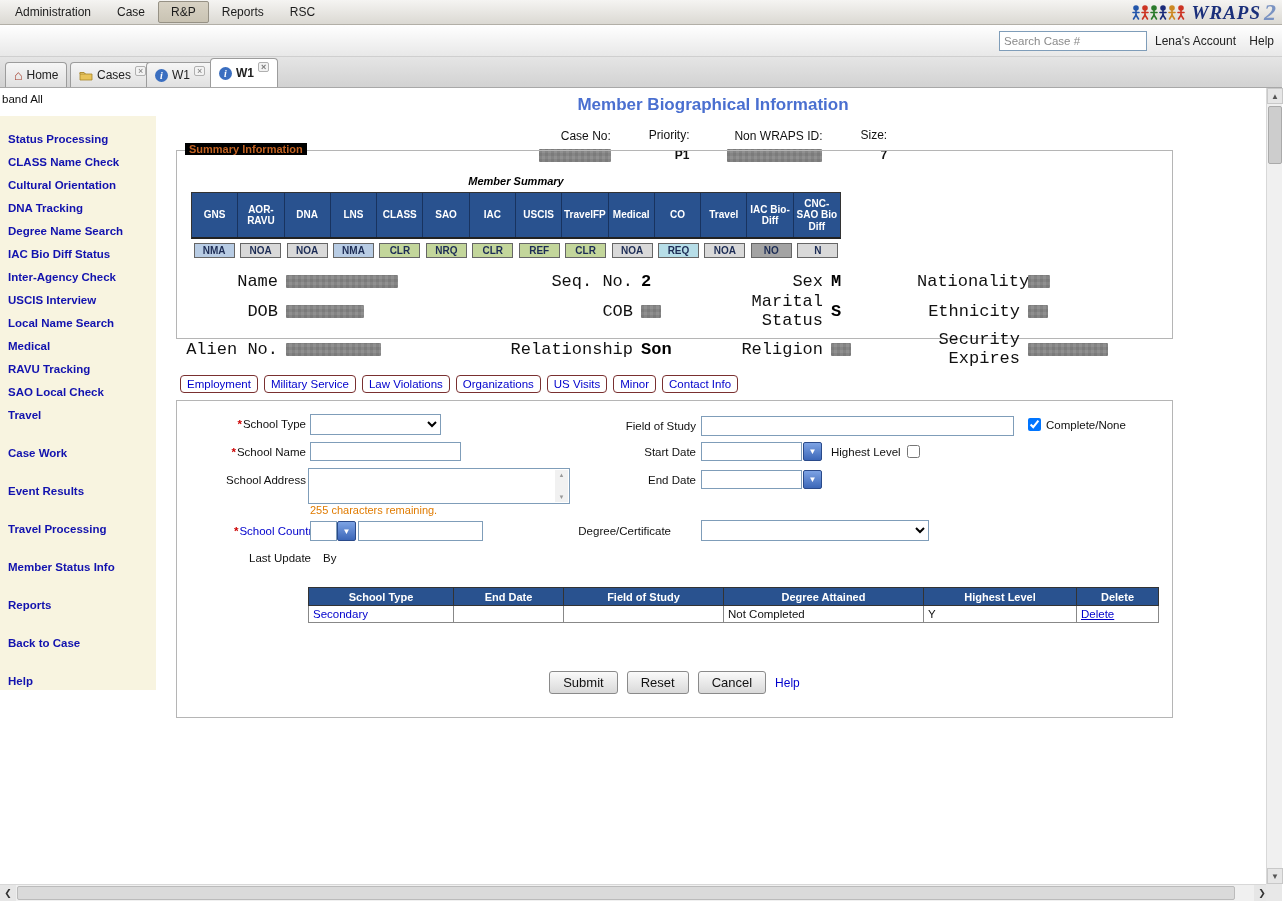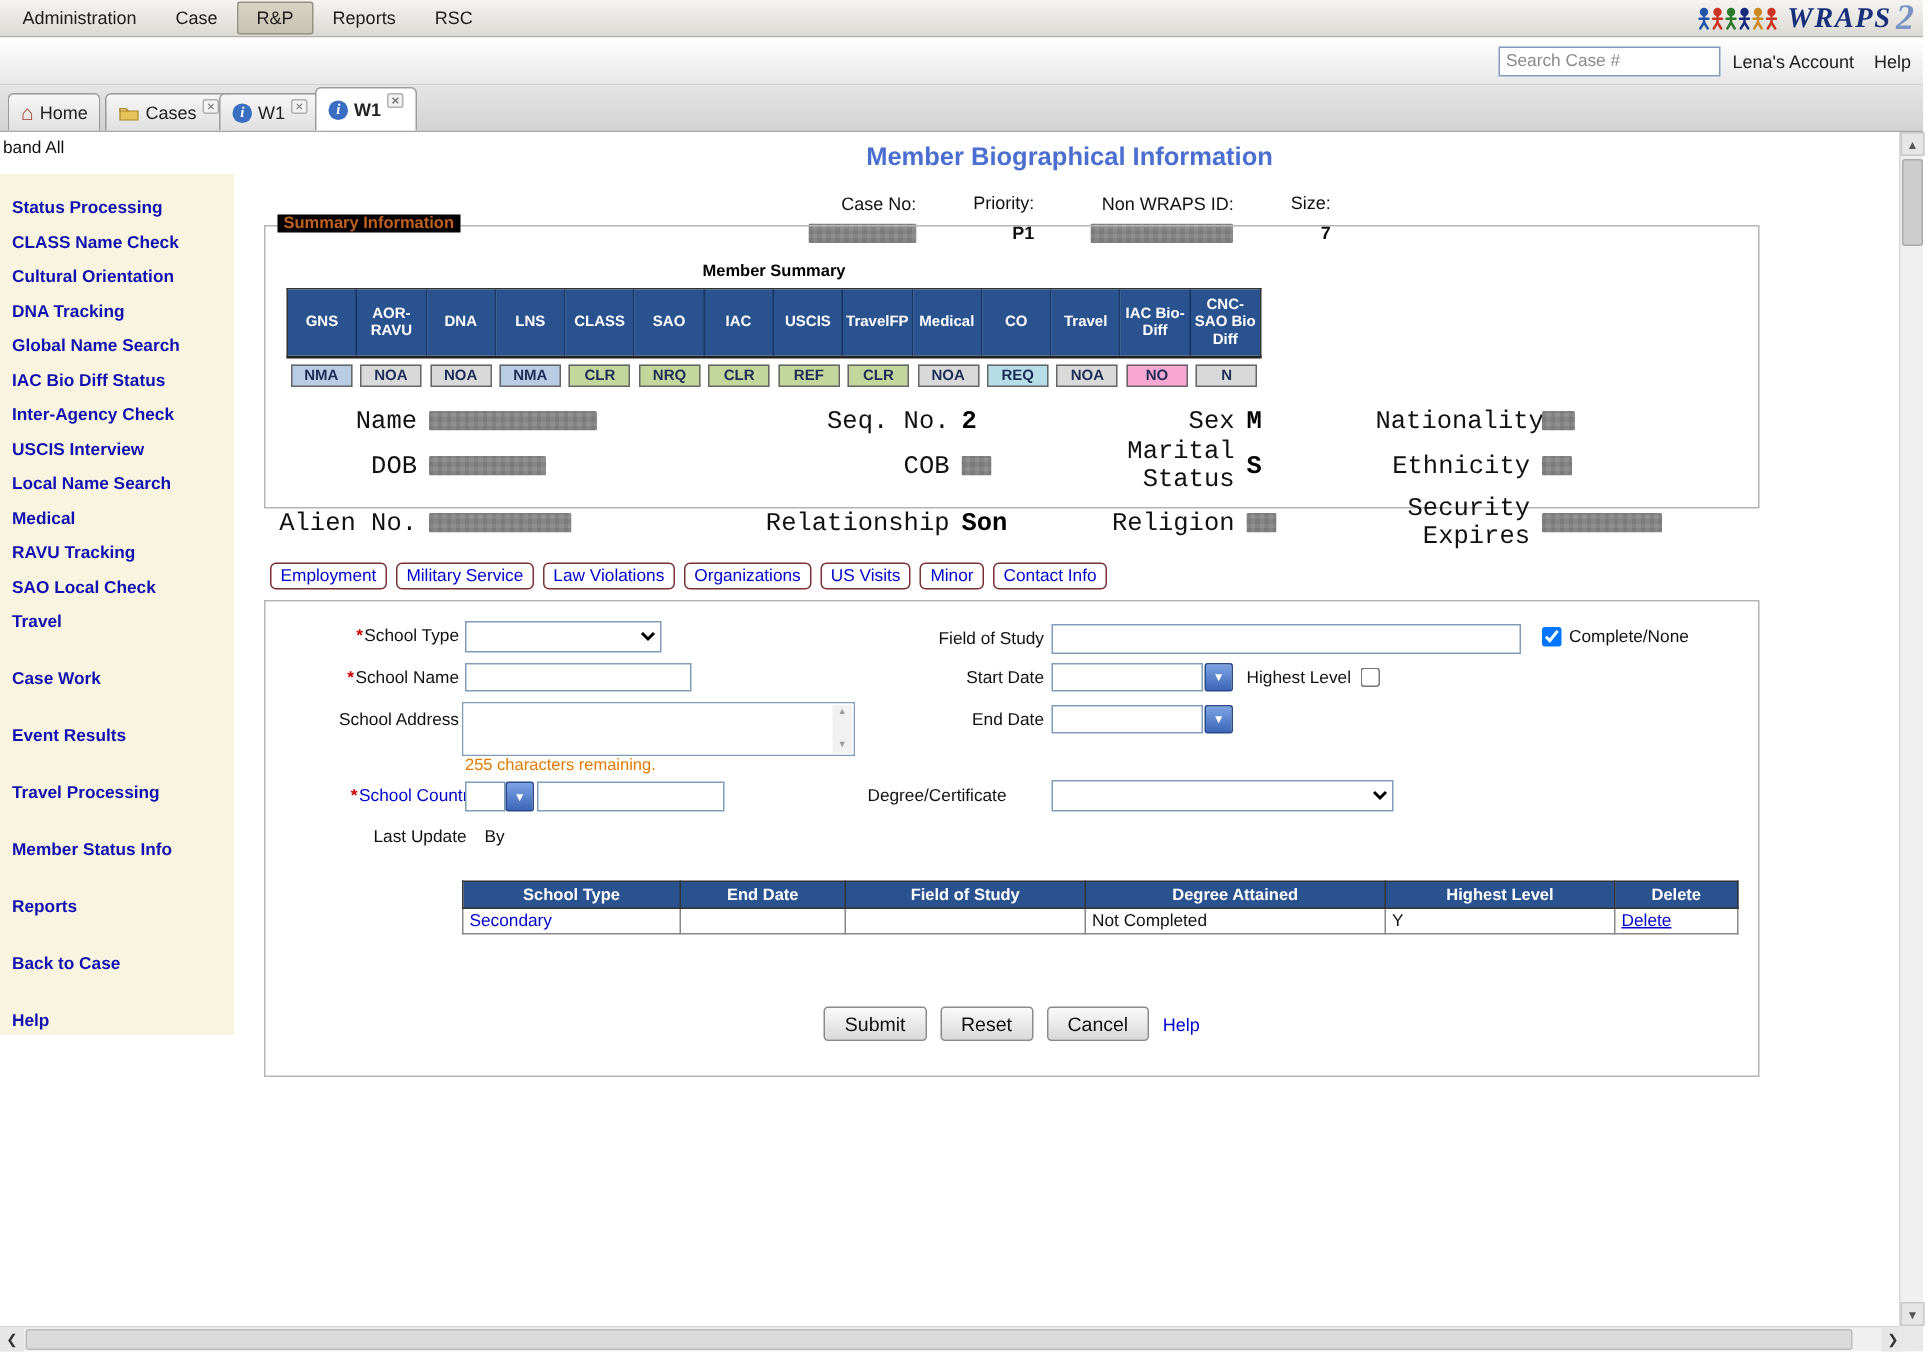--- a/index.html
+++ b/index.html
@@ -62,21 +62,21 @@
     background:repeating-linear-gradient(90deg,#aeaeae 0 3px,#bdbdbd 3px 6px),
                repeating-linear-gradient(0deg,#b4b4b4 0 3px,#c2c2c2 3px 6px);
     background-blend-mode:multiply; vertical-align:-2px; }
 
   .fs { position:absolute; border:1px solid #b5b5b5; }
   .fs-legend { position:absolute; top:-8px; left:8px; background:#000000; padding:0 4px;
     font-size:11px; font-weight:bold; color:#c06020; }
   .summary-fs { left:20px; top:62px; width:997px; height:189px; }
 
   .ms-title { position:absolute; top:24px; left:14px; width:650px; text-align:center;
-    font-size:11px; font-weight:bold; color:#000; }
+    font-size:11px; font-weight:bold; color:#000;font-style:italic; }
   .ms-head { position:absolute; top:41px; left:14px; width:650px; display:grid;
     grid-template-columns:repeat(14,1fr); border:1px solid #333; border-bottom:2px solid #222; }
   .ms-cell { background:#29528f; color:#fff; font-size:10px; font-weight:bold; text-align:center;
     display:flex; align-items:center; justify-content:center; min-height:44px; padding:1px;
     line-height:1.15; border-right:1px solid #18335f; }
   .ms-cell:last-child { border-right:none; }
   .ms-badges { position:absolute; top:92px; left:14px; width:650px; display:grid;
     grid-template-columns:repeat(14,1fr); justify-items:center; }
   .ms-badge { width:41px; height:15px; line-height:13px; text-align:center; font-size:10px;
     font-weight:bold; color:#1c2c55; border:1px solid #666; }
@@ -234,21 +234,21 @@
       <span class="tab-close">×</span>
     </div>
   </div>
 
   <div class="expand-all">band All</div>
   <div class="sidebar">
     <div class="side-item">Status Processing</div>
     <div class="side-item">CLASS Name Check</div>
     <div class="side-item">Cultural Orientation</div>
     <div class="side-item">DNA Tracking</div>
-    <div class="side-item">Global Name Search</div>
+    <div class="side-item">Degree Name Search</div>
     <div class="side-item">IAC Bio Diff Status</div>
     <div class="side-item">Inter-Agency Check</div>
     <div class="side-item">USCIS Interview</div>
     <div class="side-item">Local Name Search</div>
     <div class="side-item">Medical</div>
     <div class="side-item">RAVU Tracking</div>
     <div class="side-item">SAO Local Check</div>
     <div class="side-item">Travel</div>
     <div class="side-item g2">Case Work</div>
     <div class="side-item g2">Event Results</div>
@@ -306,21 +306,21 @@
         <div class="ms-badge" style="background-color: rgb(217, 217, 217);">NOA</div>
         <div class="ms-badge" style="background-color: rgb(184, 204, 228);">NMA</div>
         <div class="ms-badge" style="background-color: rgb(195, 214, 155);">CLR</div>
         <div class="ms-badge" style="background-color: rgb(195, 214, 155);">NRQ</div>
         <div class="ms-badge" style="background-color: rgb(195, 214, 155);">CLR</div>
         <div class="ms-badge" style="background-color: rgb(195, 214, 155);">REF</div>
         <div class="ms-badge" style="background-color: rgb(195, 214, 155);">CLR</div>
         <div class="ms-badge" style="background-color: rgb(217, 217, 217);">NOA</div>
         <div class="ms-badge" style="background-color: rgb(183, 222, 232);">REQ</div>
         <div class="ms-badge" style="background-color: rgb(217, 217, 217);">NOA</div>
-        <div class="ms-badge" style="background-color: #f9a8d4;">NO</div>
+        <div class="ms-badge" style="background-color: #a3a3a3;">NO</div>
         <div class="ms-badge" style="background-color: rgb(217, 217, 217);">N</div>
       </div>
 
       <table class="details">
         <colgroup>
           <col style="width:109px">
             <col style="width:180px">
             <col style="width:175px">
             <col style="width:90px">
           <col style="width:100px">

